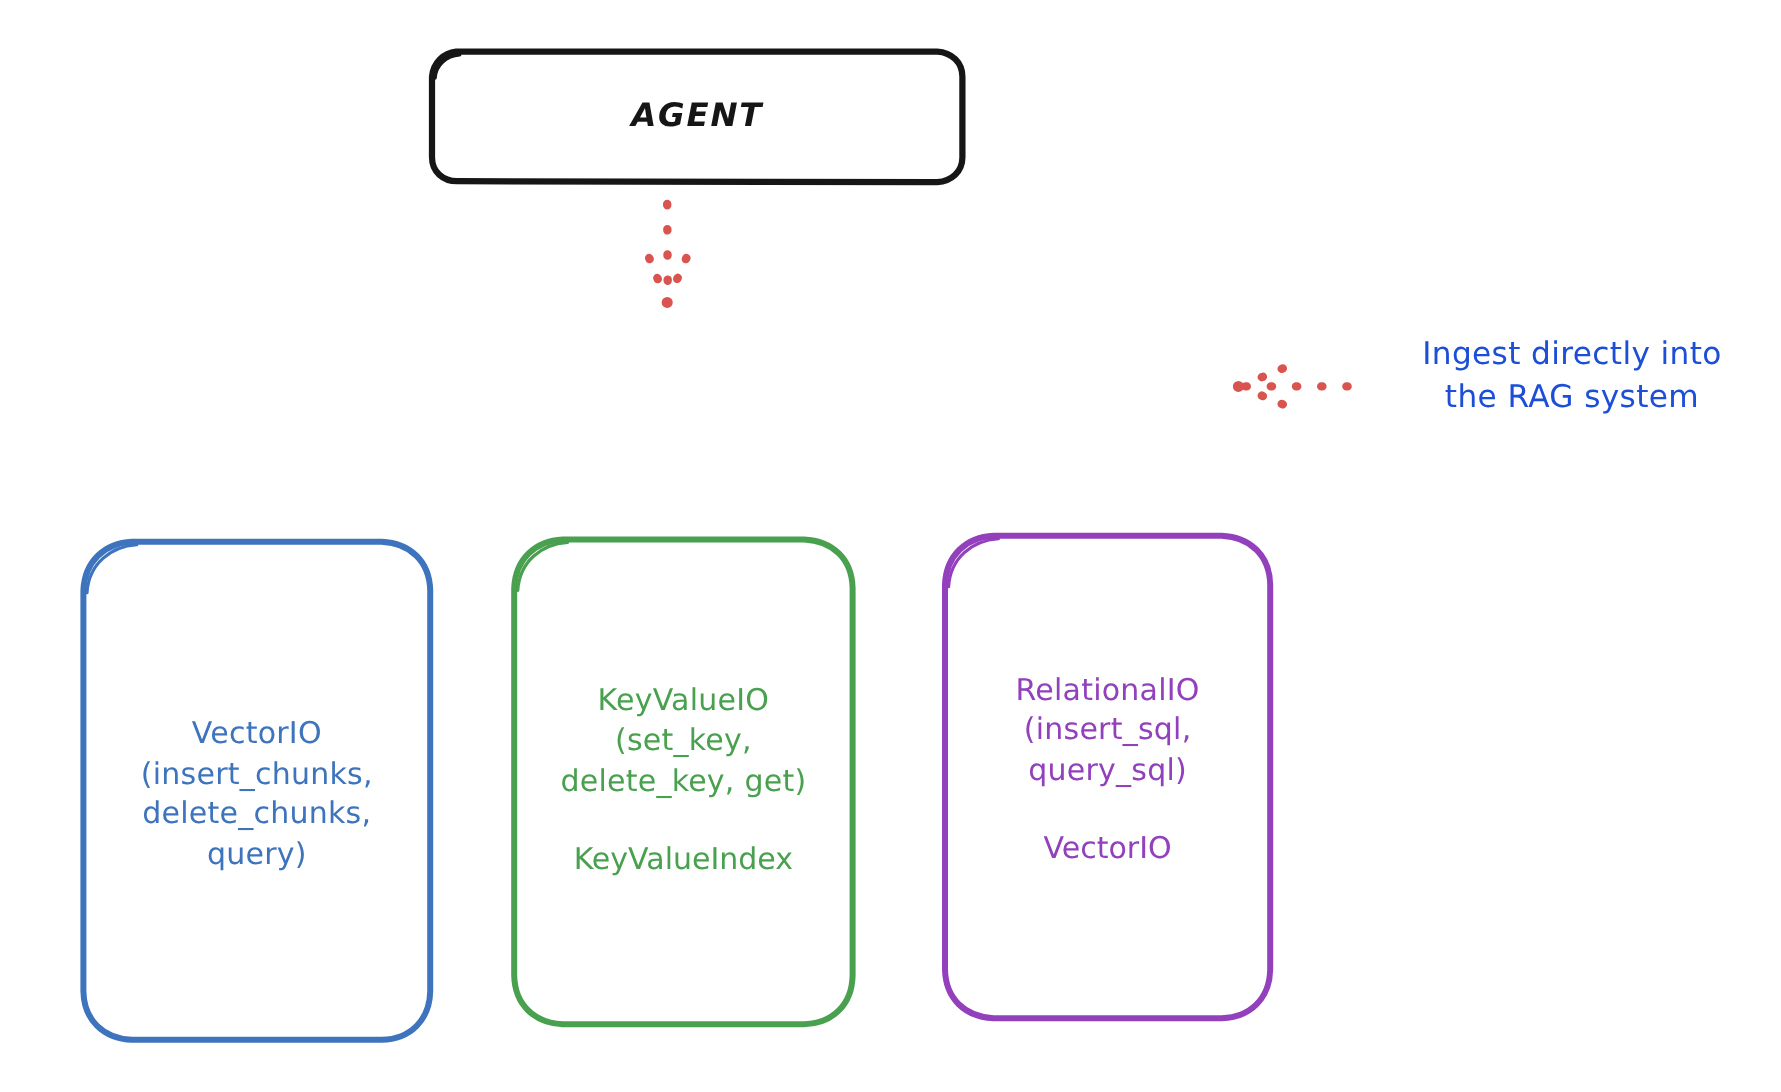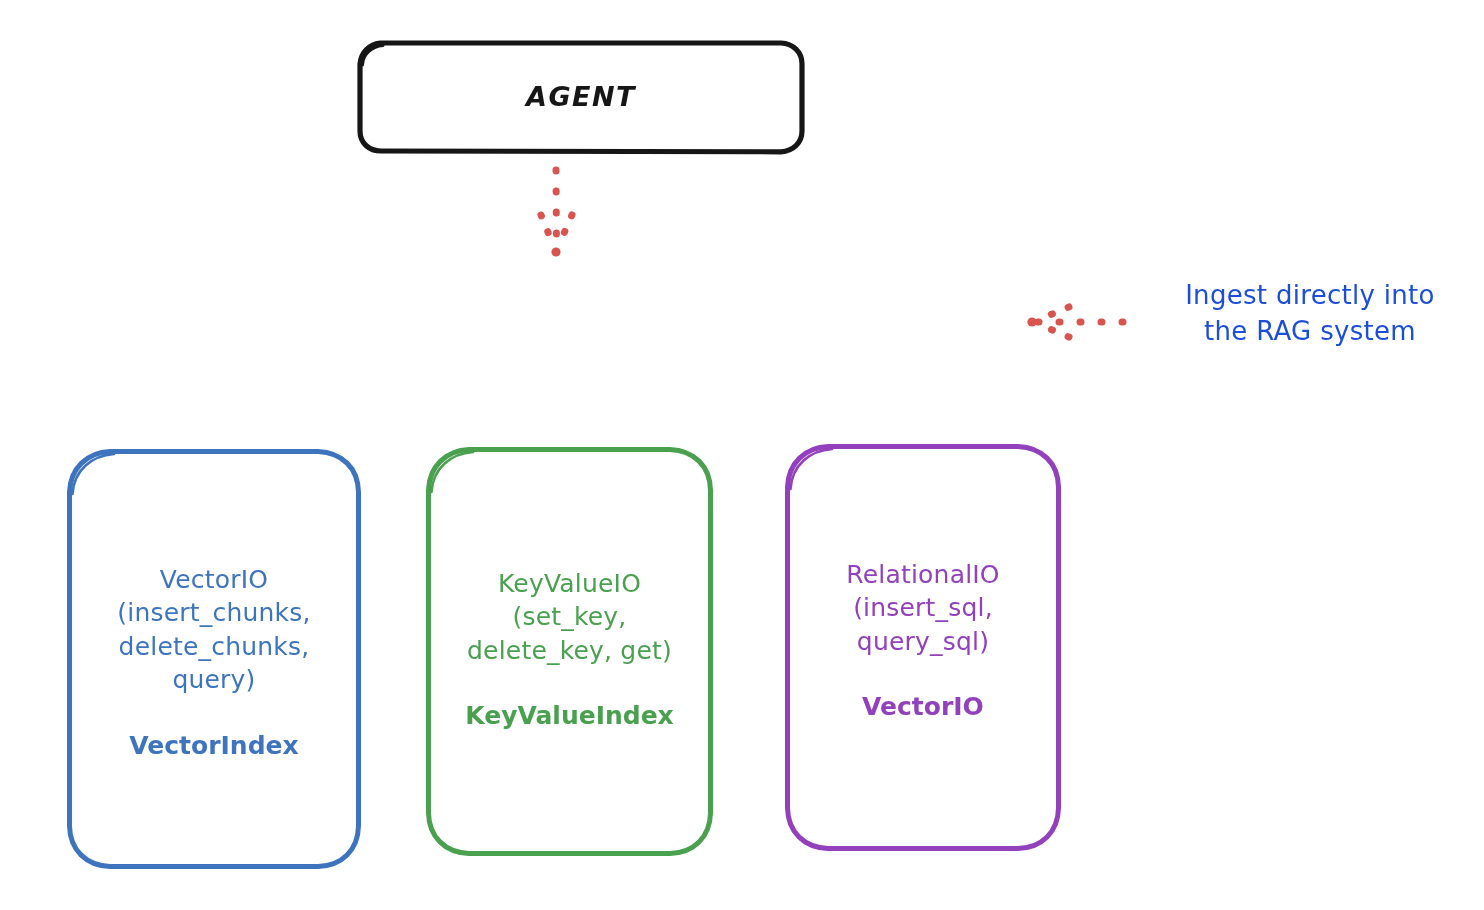--- a/index.html
+++ b/index.html
@@ -104,21 +104,21 @@
     font-family: "DejaVu Sans", sans-serif;
     font-size: 25px;
     line-height: 1.34;
     font-weight: 400;
   }
   .provider .node-index {
     position: relative;
     z-index: 2;
     font-family: "DejaVu Sans", sans-serif;
     font-size: 25px;
-    font-weight: 700;
+    font-weight: 400;
     margin-top: 34px;
   }
   #vector-io-box .node-label,
   #vector-io-box .node-index { color: #3d74bd; }
   #keyvalue-io-box .node-label,
   #keyvalue-io-box .node-index { color: #49a04f; }
   #relational-io-box .node-label,
   #relational-io-box .node-index { color: #9240bc; }
 
   
@@ -169,21 +169,20 @@
   <div class="node provider" id="vector-io-box">
     <svg class="sketch" viewBox="0 0 296 422" preserveAspectRatio="none">
       <path d="M44,3.5 C21,4.5 4.5,20 3.5,44 L3.5,378 C4,402 20,417.5 44,418.5 L252,418.5 C276,418 292,402 292.5,378 L292.5,44 C292,20 276,4.5 252,3.5 L44,3.5 Z" stroke="#3d74bd" stroke-width="5"></path>
       <path d="M48,6 C26,7.5 8,22 6.5,46" stroke="#3d74bd" stroke-width="2.6"></path>
     </svg>
     <div class="stack">
       <div class="node-label">VectorIO
 (insert_chunks,
 delete_chunks,
 query)</div>
-      <div class="node-index">VectorIndex</div>
     </div>
   </div>
 
   <div class="node provider" id="keyvalue-io-box">
     <svg class="sketch" viewBox="0 0 289 411" preserveAspectRatio="none">
       <path d="M44,3.5 C21,4.5 4.5,20 3.5,44 L3.5,367 C4,391 20,406.5 44,407.5 L245,407.5 C269,407 285,391 285.5,367 L285.5,44 C285,20 269,4.5 245,3.5 L44,3.5 Z" stroke="#49a04f" stroke-width="5"></path>
       <path d="M48,6 C26,7.5 8,22 6.5,46" stroke="#49a04f" stroke-width="2.6"></path>
     </svg>
     <div class="stack">
       <div class="node-label">KeyValueIO

